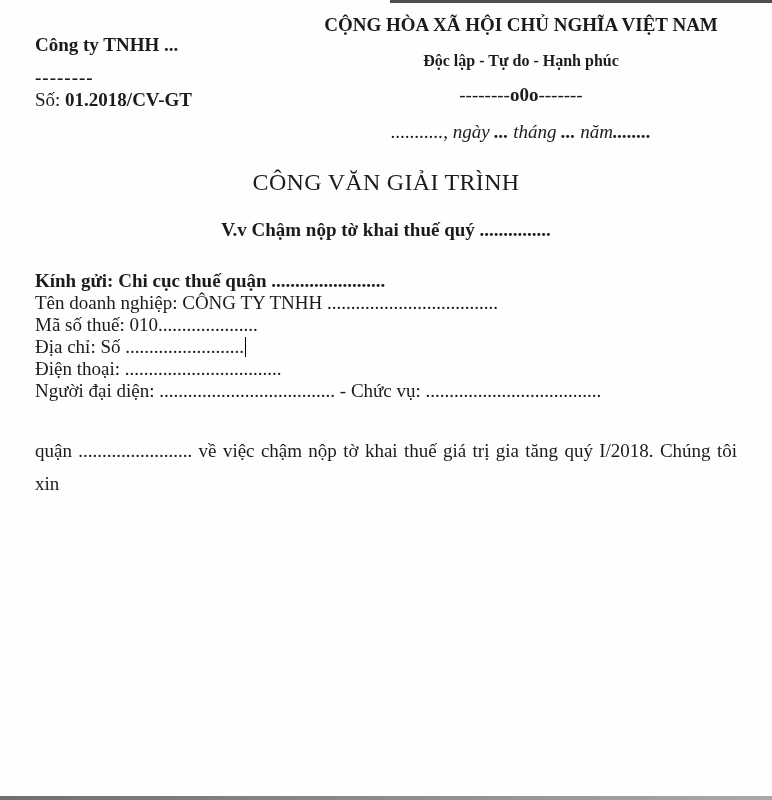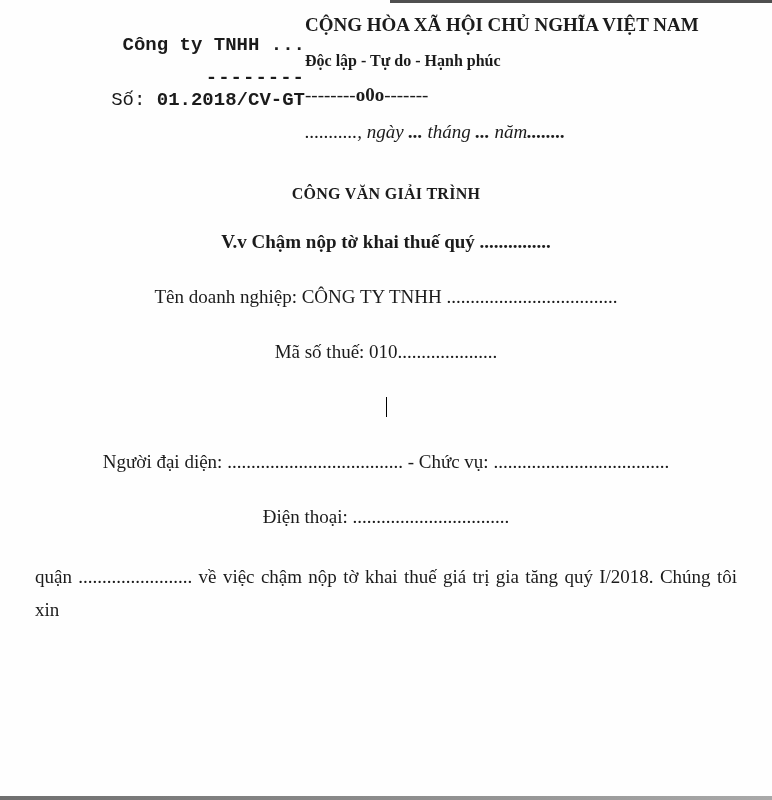--- a/index.html
+++ b/index.html
@@ -35,26 +35,26 @@
     background: linear-gradient(to right, #6f6f6f, #a9a9a9);
   }
   .doc {
     padding: 14px 35px 0 35px;
   }
   .header {
     display: flex;
   }
   .header-left {
     width: 270px;
-    text-align: right;
+    text-align: left;
     padding-top: 20px;
-    font-family: Liberation Mono, monospace;
   }
   .header-right {
     flex: 1;
+    text-align: center;
   }
   .company-name {
     font-weight: bold;
   }
   .company-dashes {
     margin-top: 11px;
     font-weight: bold;
     letter-spacing: 1px;
   }
   .doc-number {
@@ -72,43 +72,41 @@
   .separator {
     margin-top: 12px;
   }
   .separator .mid { font-weight: bold; }
   .date-line {
     margin-top: 15px;
     font-style: italic;
   }
   .date-line .b { font-weight: bold; }
   .title {
-    margin-top: 40px;
+    margin-top: 28px;
     text-align: center;
-    font-weight: bold;
-    font-size: 16px;
+    font-weight: normal;
+    font-size: 24px;
     letter-spacing: 0.3px;
   }
   .subject {
     margin-top: 26px;
     text-align: center;
     font-weight: bold;
   }
   .attachment-note {
     margin-top: 30px;
     text-align: center;
     font-style: italic;
   }
   .recipient {
     margin-top: 29px;
     font-weight: bold;
   }
   .field {
-    margin-top: 33px;
-    text-align: center;
   }
   .caret {
     display: inline-block;
     width: 1px;
     height: 20px;
     background: #000;
     vertical-align: text-bottom;
     margin-left: 1px;
   }
   .paragraph {
@@ -150,35 +148,36 @@
           <span>...........,</span><span> ngày </span><span class="b">... </span><span>tháng </span><span class="b">... </span><span>năm</span><span class="b">........</span>
         </div>
       </div>
     </div>
 
     <div class="title">CÔNG VĂN GIẢI TRÌNH</div>
 
     <div class="subject">V.v Chậm nộp tờ khai thuế quý ...............</div>
 
 
+    <div class="recipient">Kính gửi: Chi cục thuế quận ........................</div>
 
     <div class="field">
       <span>Tên doanh nghiệp: CÔNG TY TNHH ....................................</span>
     </div>
     <div class="field">
       <span>Mã số thuế: 010.....................</span>
     </div>
     <div class="field">
-      <span class="caret"></span>
+      <span>Địa chỉ: Số .........................</span><span class="caret"></span>
+    </div>
+    <div class="field">
+      <span>Điện thoại: .................................</span>
     </div>
     <div class="field">
       <span>Người đại diện: ..................................... - Chức vụ: .....................................</span>
-    </div>
-    <div class="field">
-      <span>Điện thoại: .................................</span>
     </div>
 
     <div class="paragraph">
       <div class="para-line">quận ........................ về việc chậm nộp tờ khai thuế giá trị gia tăng quý I/2018. Chúng tôi xin</div>
     </div>
 
   </div>
 
   <div class="edge-bar-bottom"></div>
 </div>

